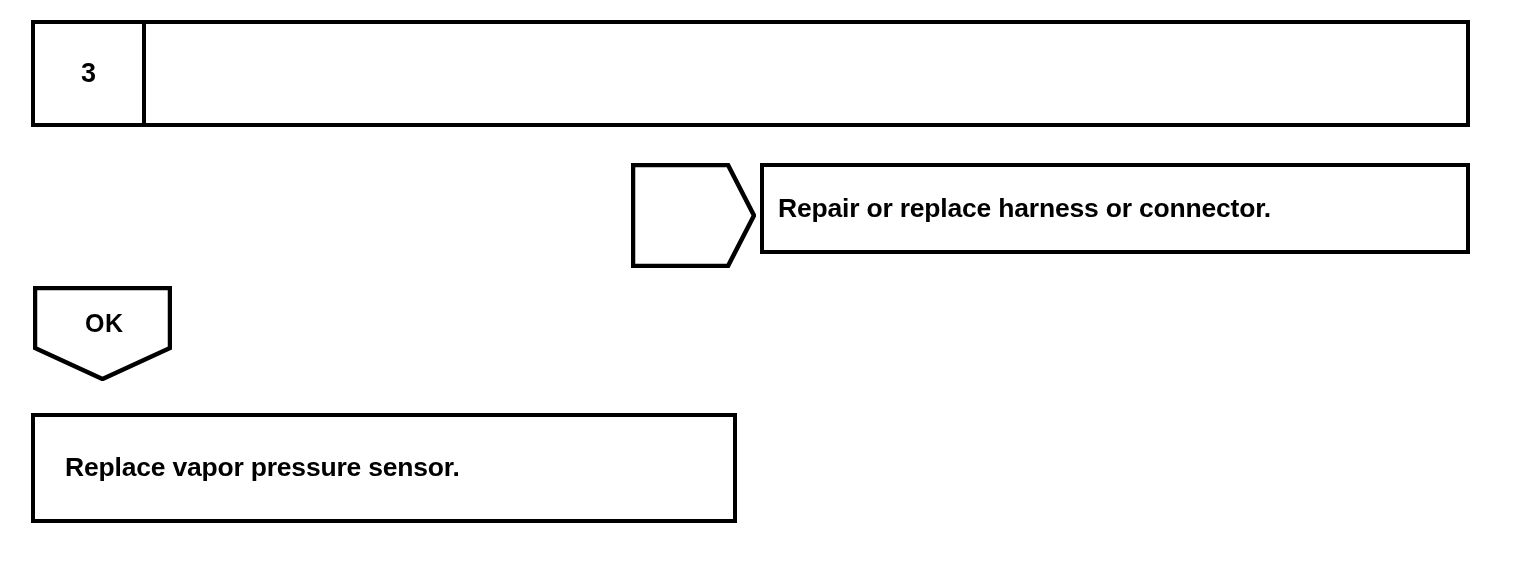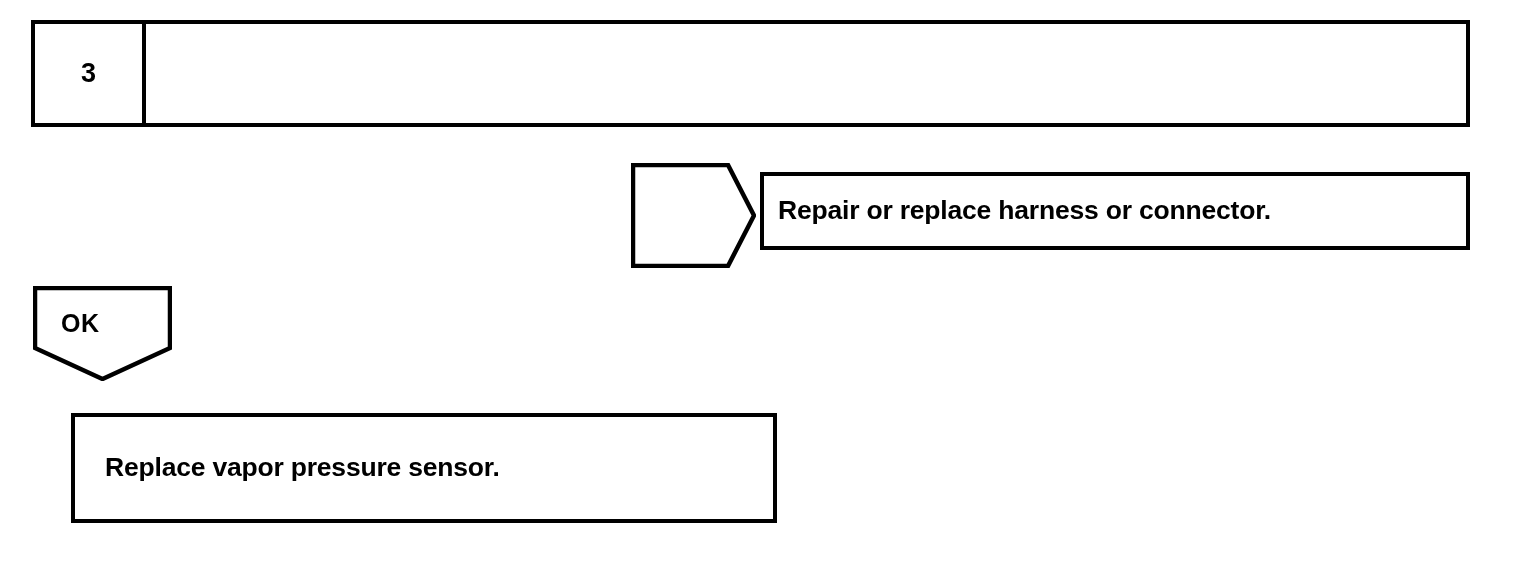--- a/index.html
+++ b/index.html
@@ -86,23 +86,23 @@
     font-size: 25px;
     font-weight: bold;
     letter-spacing: 0.5px;
     pointer-events: none;
   }
 
   
   .ng-box {
     position: absolute;
     left: 760px;
-    top: 172px;
+    top: 163px;
     width: 710px;
-    height: 78px;
+    height: 91px;
     border: 4px solid #000000;
     box-sizing: border-box;
     background: #ffffff;
     display: flex;
     align-items: center;
     padding-left: 14px;
   }
   .ng-box-text {
     font-size: 26.5px;
     font-weight: bold;
@@ -127,39 +127,38 @@
     position: absolute;
     left: 33px;
     top: 286px;
     width: 139px;
     height: 74px;
     display: flex;
     align-items: center;
     font-size: 25px;
     font-weight: bold;
     letter-spacing: 0.5px;
-    padding-left: 28px;
+    padding-left: 52px;
     box-sizing: border-box;
     pointer-events: none;
   }
 
   
   .ok-box {
     position: absolute;
     left: 31px;
     top: 413px;
     width: 706px;
     height: 110px;
     border: 4px solid #000000;
     box-sizing: border-box;
     background: #ffffff;
     display: flex;
     align-items: center;
     padding-left: 30px;
-    margin-left: 40px;
   }
   .ok-box-text {
     font-size: 26.5px;
     font-weight: bold;
     letter-spacing: -0.2px;
     line-height: 1.2;
   }
 </style>
 </head>
 <body>

